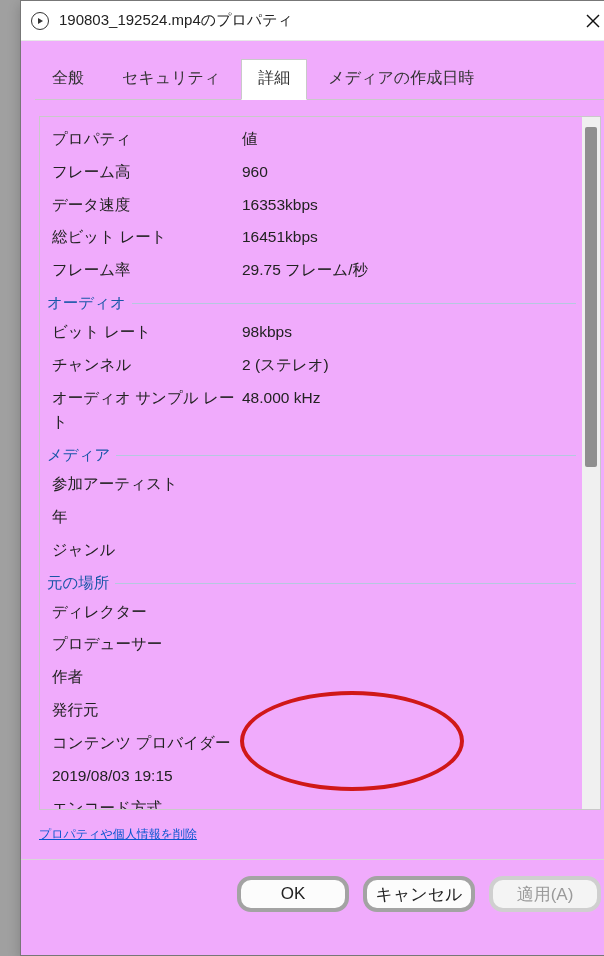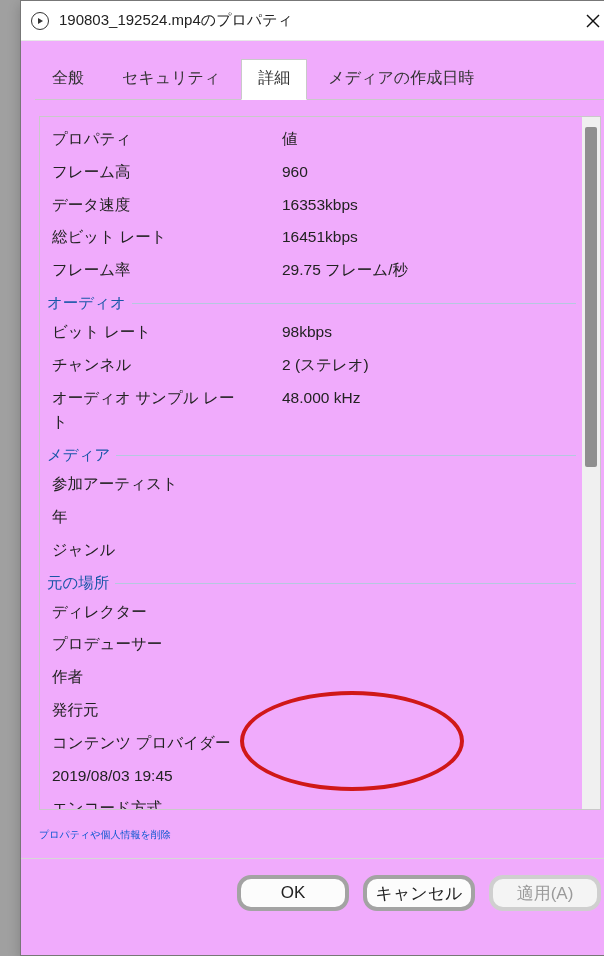--- a/index.html
+++ b/index.html
@@ -95,21 +95,20 @@
   .grid {
     padding: 6px 0 6px 0;
     margin-right: 18px;
   }
   .hdr, .row {
     display: flex;
     font-size: 15.5px;
     color: #222;
     padding: 4px 0 4px 12px;
     line-height: 1.6;
-    gap: 40px;
   }
   .hdr .c1, .row .c1 { width: 190px; flex-shrink: 0; }
   .hdr .c2, .row .c2 { flex: 1; }
   .section {
     display: flex; align-items: center;
     margin: 6px 0 2px 7px;
     font-size: 15.5px;
     color: #1856a8;
   }
   .section .rule {
@@ -119,21 +118,22 @@
     position: absolute;
     border: 4px solid #d01818;
     border-radius: 50%;
     pointer-events: none;
   }
   .linkrow {
     margin: 14px 18px 0 18px;
   }
   .linkrow a {
     color: #0b57d0;
-    font-size: 10px;
+    font-size: 12px;
+    text-decoration: underline;
     cursor: default;
   }
   .separator {
     border-top: 1px solid #d7d7d7;
     margin: 16px 0 0 0;
   }
   .buttons {
     display: flex; justify-content: flex-end;
     gap: 14px;
     padding: 16px 18px 18px 0;
@@ -253,21 +253,21 @@
         </div>
         <div class="row">
           <div class="c1">発行元</div>
           <div class="c2"></div>
         </div>
         <div class="row">
           <div class="c1">コンテンツ プロバイダー</div>
           <div class="c2"></div>
         </div>
         <div class="row">
-          <div class="c2">2019/08/03 19:45</div>
+          <div class="c2">2019/08/03 19:15</div>
         </div>
         <div class="row">
           <div class="c1">エンコード方式</div>
           <div class="c2"></div>
         </div>
 
       </div>
     </div>
 
     <div class="scrollbar">

